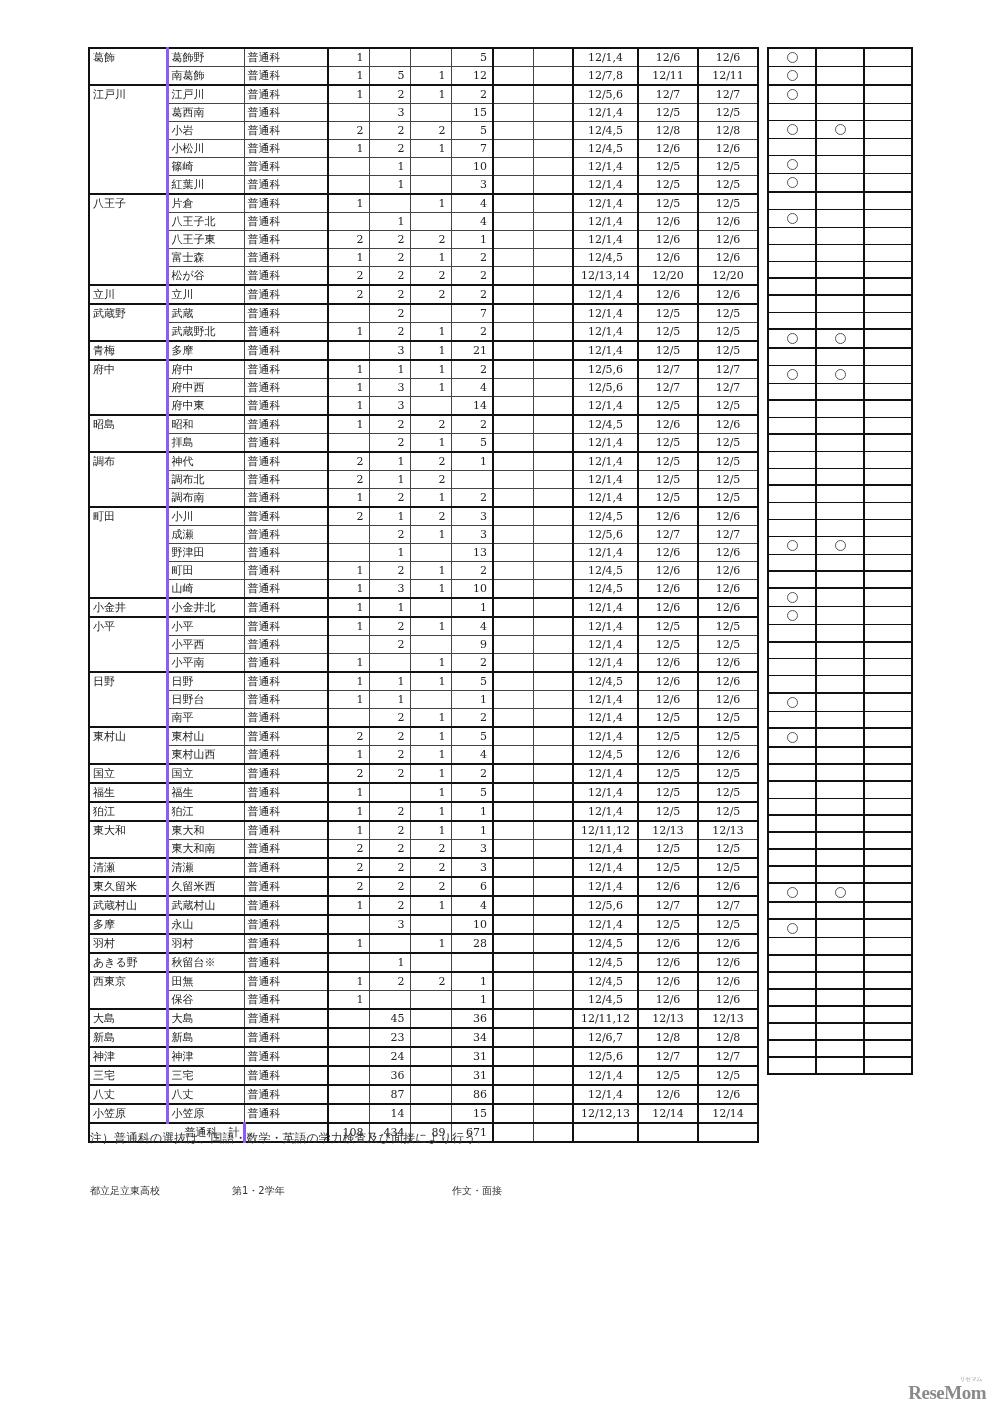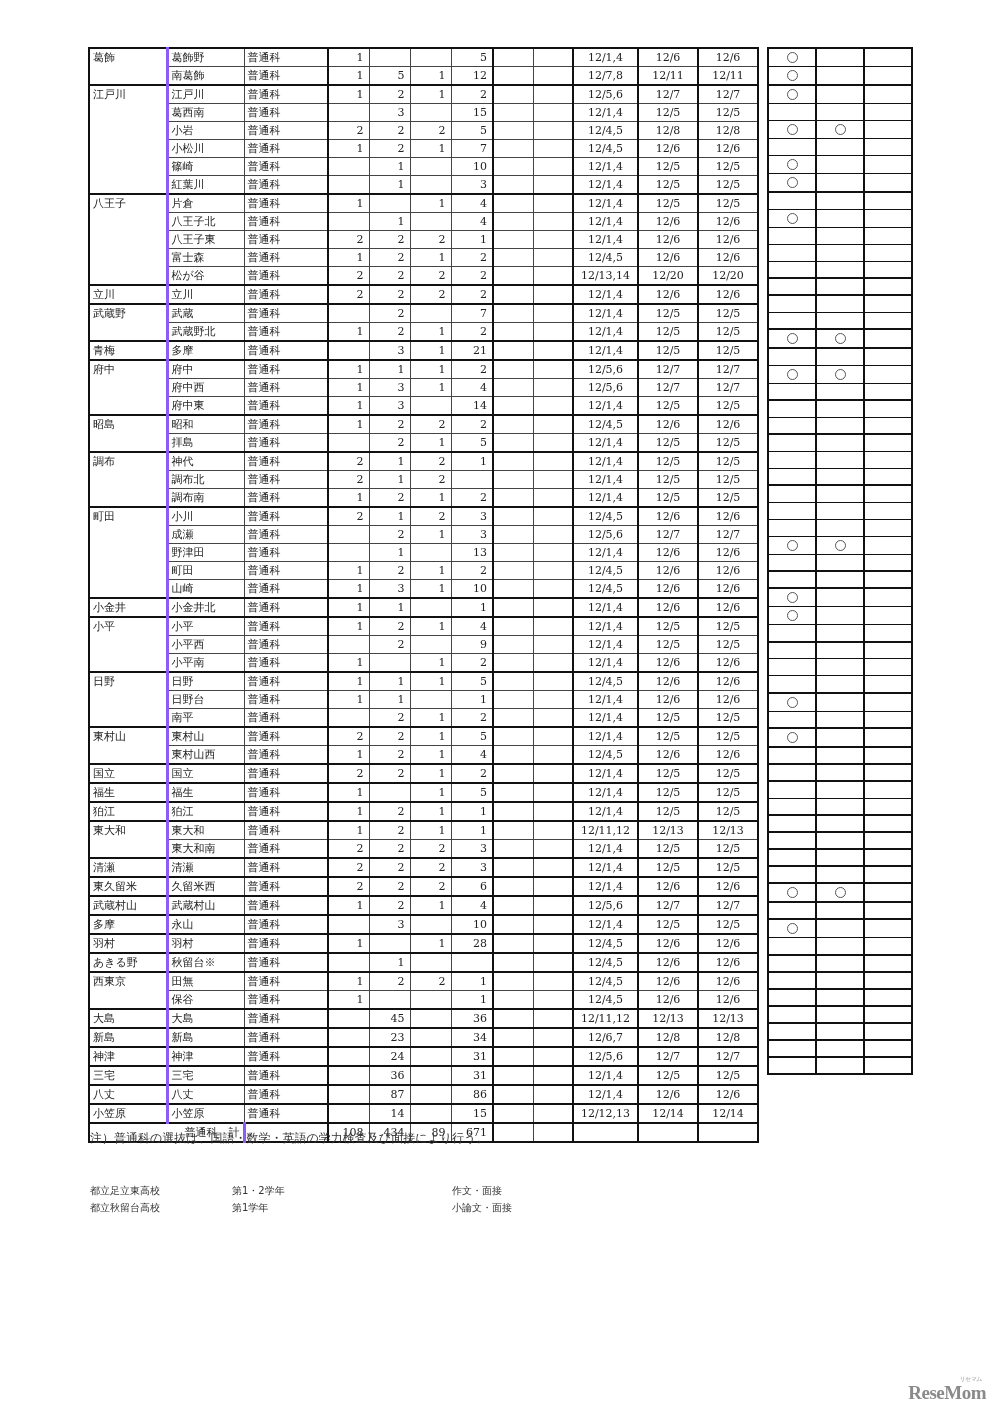--- a/index.html
+++ b/index.html
@@ -1160,23 +1160,18 @@
 <div id="notes">
   <div class="line">注）普通科の選抜は、国語・数学・英語の学力検査及び面接により行う。</div>
 </div>
 
 <div id="schools">
     <div class="srow">
       <span class="s-name">都立足立東高校</span>
       <span class="s-grade">第1・2学年</span>
       <span class="s-method">作文・面接</span>
     </div>
-    <div class="srow">
-      <span class="s-name">都立秋留台高校</span>
-      <span class="s-grade">第1学年</span>
-      <span class="s-method">小論文・面接</span>
-    </div>
   </div>
 
 <div id="logo">
   <span>ReseMom</span>
   <span class="ruby">リセマム</span>
 </div>
 
 </body></html>

